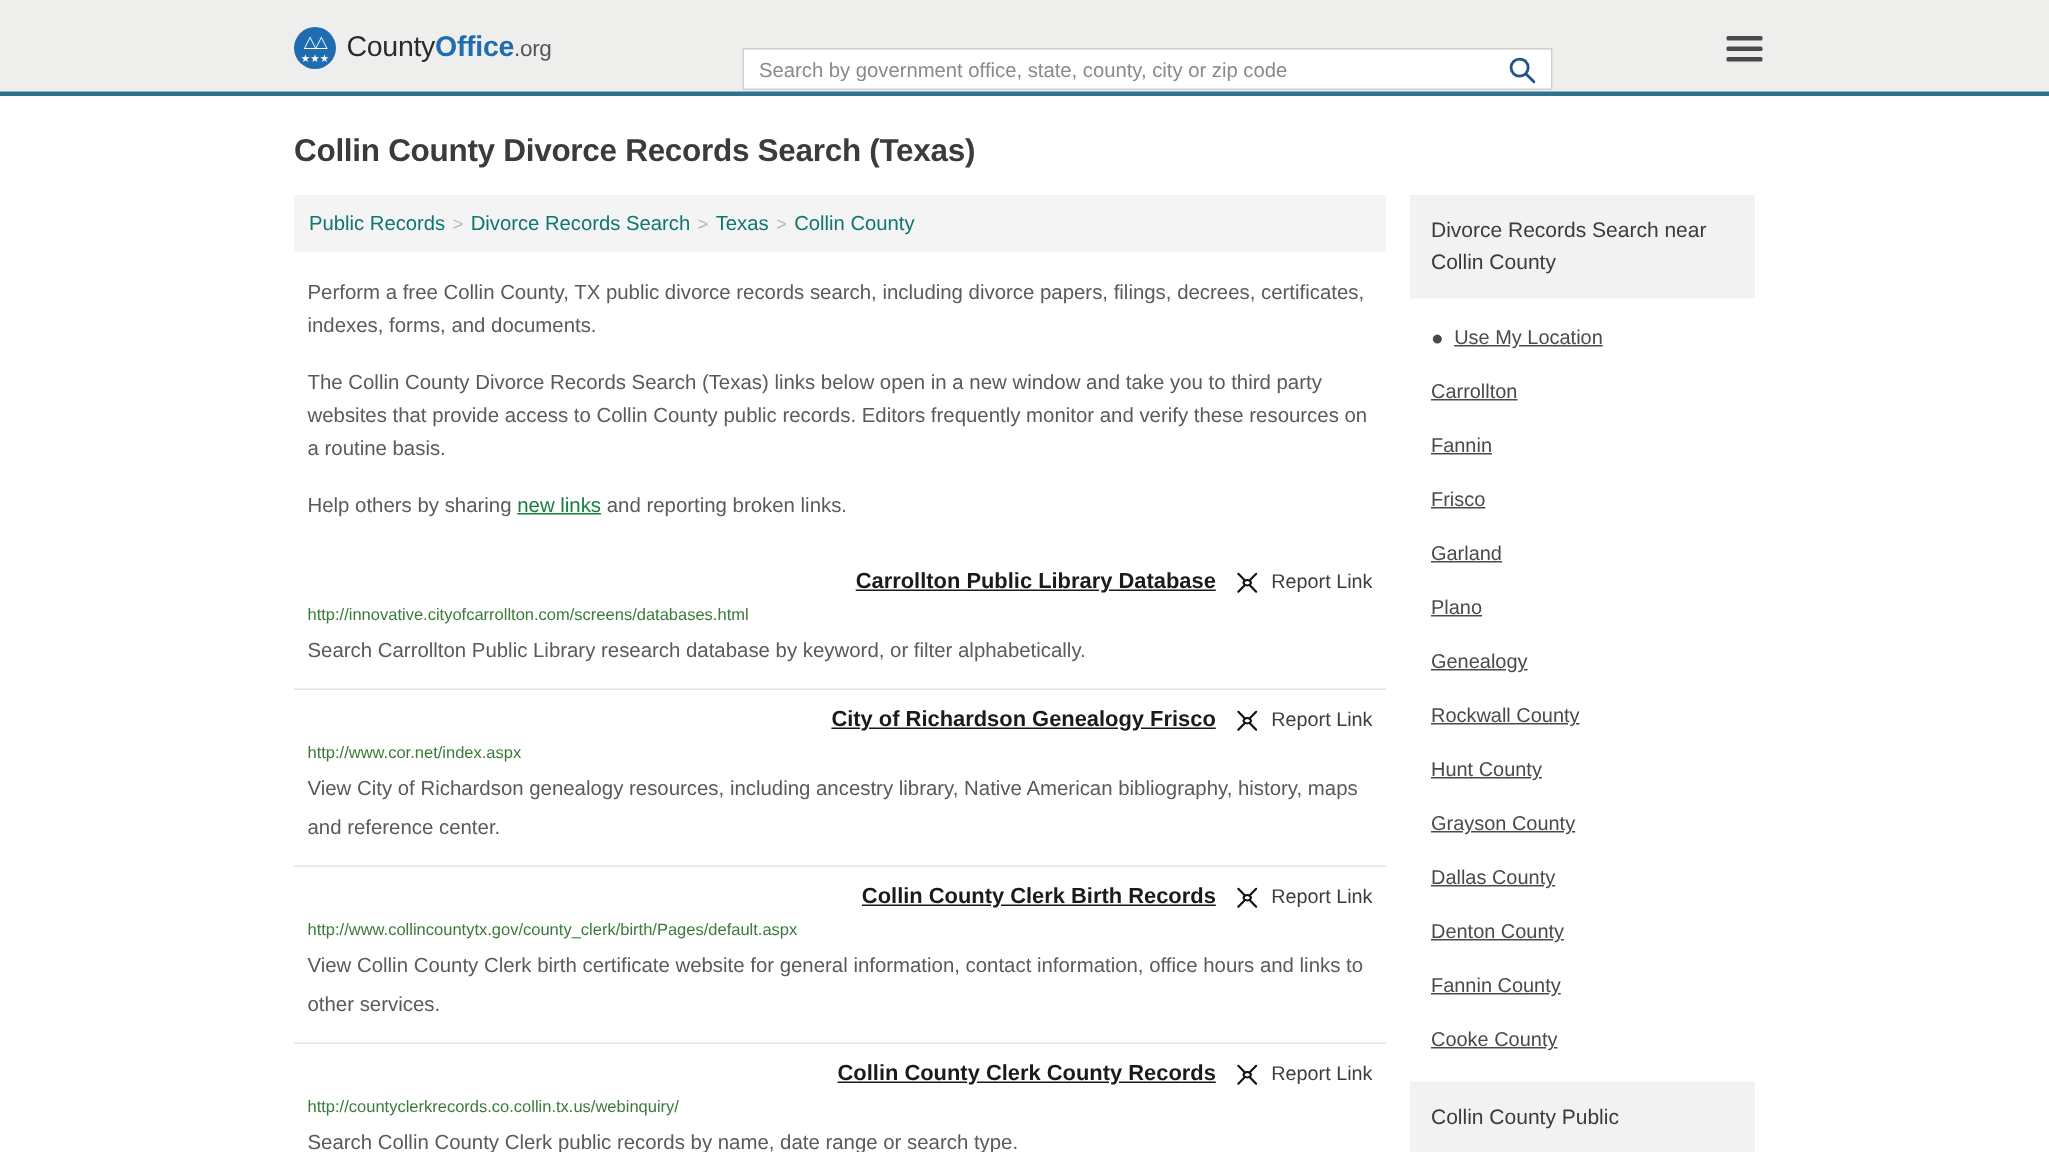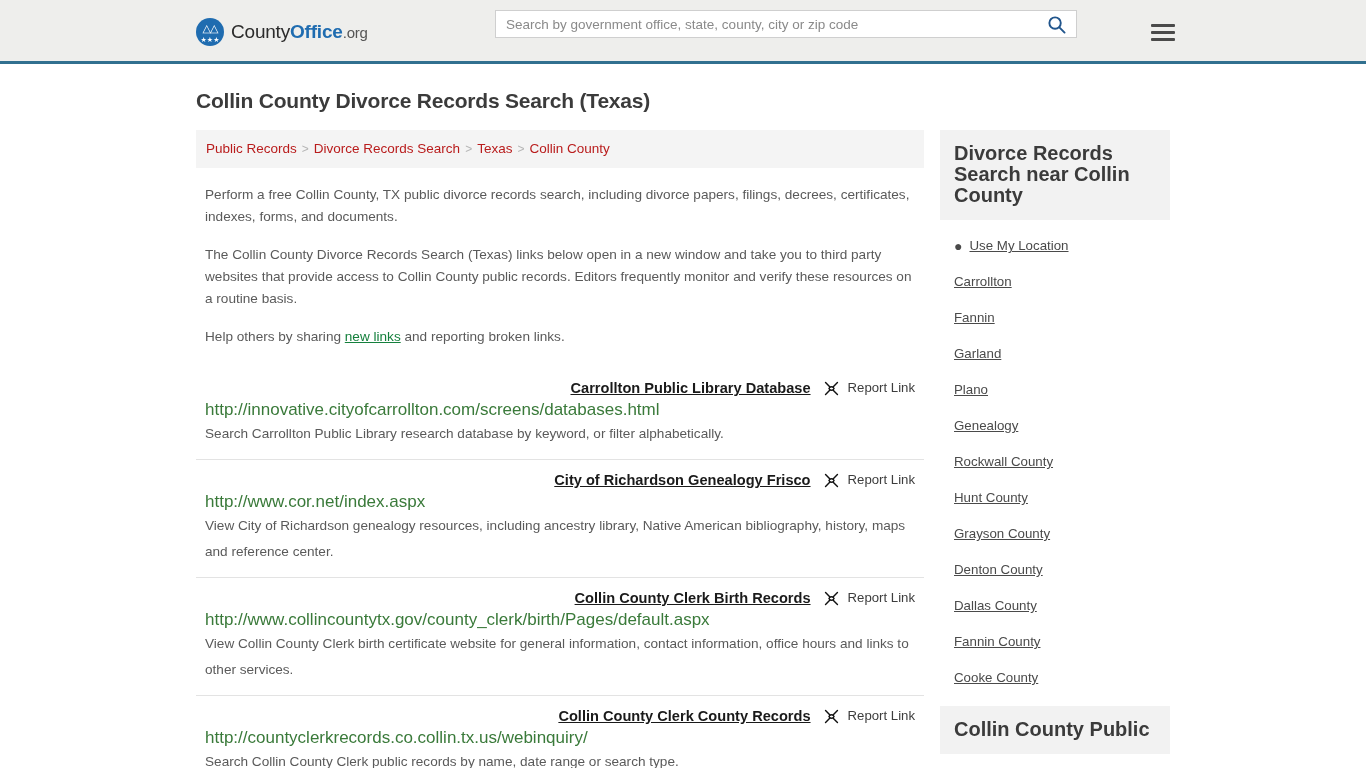--- a/index.html
+++ b/index.html
@@ -65,22 +65,22 @@
     color: #2b2b2b;
     letter-spacing: -0.2px;
     white-space: nowrap;
   }
   .logo-text .bold-blue { color: #1f6cb0; font-weight: bold; }
   .logo-text .dotorg { color: #555555; font-size: 15px; }
 
   .search-wrap {
     position: absolute;
     left: 495px;
-    top: 10px;
-    width: 582px;
+    top: 32px;
+    width: 540px;
     height: 28px;
     background: #ffffff;
     border: 1px solid #cfcfcf;
     display: flex;
     align-items: center;
   }
   .search-input {
     flex: 1 1 auto;
     border: 0;
     outline: none;
@@ -151,21 +151,21 @@
 
   
   .breadcrumb {
     background: #f4f4f4;
     padding: 10px 10px;
     font-size: 13.5px;
     color: #666;
     line-height: 18px;
   }
   .breadcrumb a {
-    color: #b91c1c;
+    color: #0f766e;
     text-decoration: none;
   }
   .breadcrumb .sep { color: #b5b5b5; margin: 0 5px; font-size: 12px; }
 
   
   .intro p {
     margin: 16px 0 0 0;
     padding: 0 8px 0 9px;
     font-size: 13.6px;
     line-height: 22px;
@@ -205,39 +205,39 @@
     cursor: pointer;
     padding-top: 1px;
   }
   .report-link .label {
     font-size: 13.2px;
     color: #3d3d3d;
     line-height: 18px;
   }
   .result-url {
     margin: 4px 0 0 0;
-    font-size: 17px;
+    font-size: 11px;
     color: #3a7a3a;
     line-height: 16px;
     word-break: break-all;
   }
   .result-desc {
     margin: 3px 0 0 0;
     font-size: 13.6px;
     color: #5a5a5a;
     line-height: 26px;
   }
 
   
   .panel { margin-bottom: 10px; }
   .panel-head {
     background: #f2f2f2;
     padding: 13px 14px 14px 14px;
-    font-size: 20px;
-    font-weight: bold;
+    font-size: 14px;
+    font-weight: normal;
     color: #3b3b3b;
     line-height: 21px;
   }
   .panel-body { padding: 8px 0 0 0; }
   .side-link-row {
     padding: 9px 0 9px 14px;
     font-size: 13.3px;
     line-height: 18px;
     display: flex;
     align-items: center;
@@ -378,42 +378,45 @@
             <a href="#" class="side-link">Use My Location</a>
           </div>
 
           <div class="side-link-row">
             <a href="#" class="side-link">Carrollton</a>
           </div>
           <div class="side-link-row">
             <a href="#" class="side-link">Fannin</a>
           </div>
           <div class="side-link-row">
+            <a href="#" class="side-link">Frisco</a>
+          </div>
+          <div class="side-link-row">
             <a href="#" class="side-link">Garland</a>
           </div>
           <div class="side-link-row">
             <a href="#" class="side-link">Plano</a>
           </div>
           <div class="side-link-row">
             <a href="#" class="side-link">Genealogy</a>
           </div>
           <div class="side-link-row">
             <a href="#" class="side-link">Rockwall County</a>
           </div>
           <div class="side-link-row">
             <a href="#" class="side-link">Hunt County</a>
           </div>
           <div class="side-link-row">
             <a href="#" class="side-link">Grayson County</a>
           </div>
           <div class="side-link-row">
+            <a href="#" class="side-link">Dallas County</a>
+          </div>
+          <div class="side-link-row">
             <a href="#" class="side-link">Denton County</a>
-          </div>
-          <div class="side-link-row">
-            <a href="#" class="side-link">Dallas County</a>
           </div>
           <div class="side-link-row">
             <a href="#" class="side-link">Fannin County</a>
           </div>
           <div class="side-link-row">
             <a href="#" class="side-link">Cooke County</a>
           </div>
 
         </div>
       </div>

